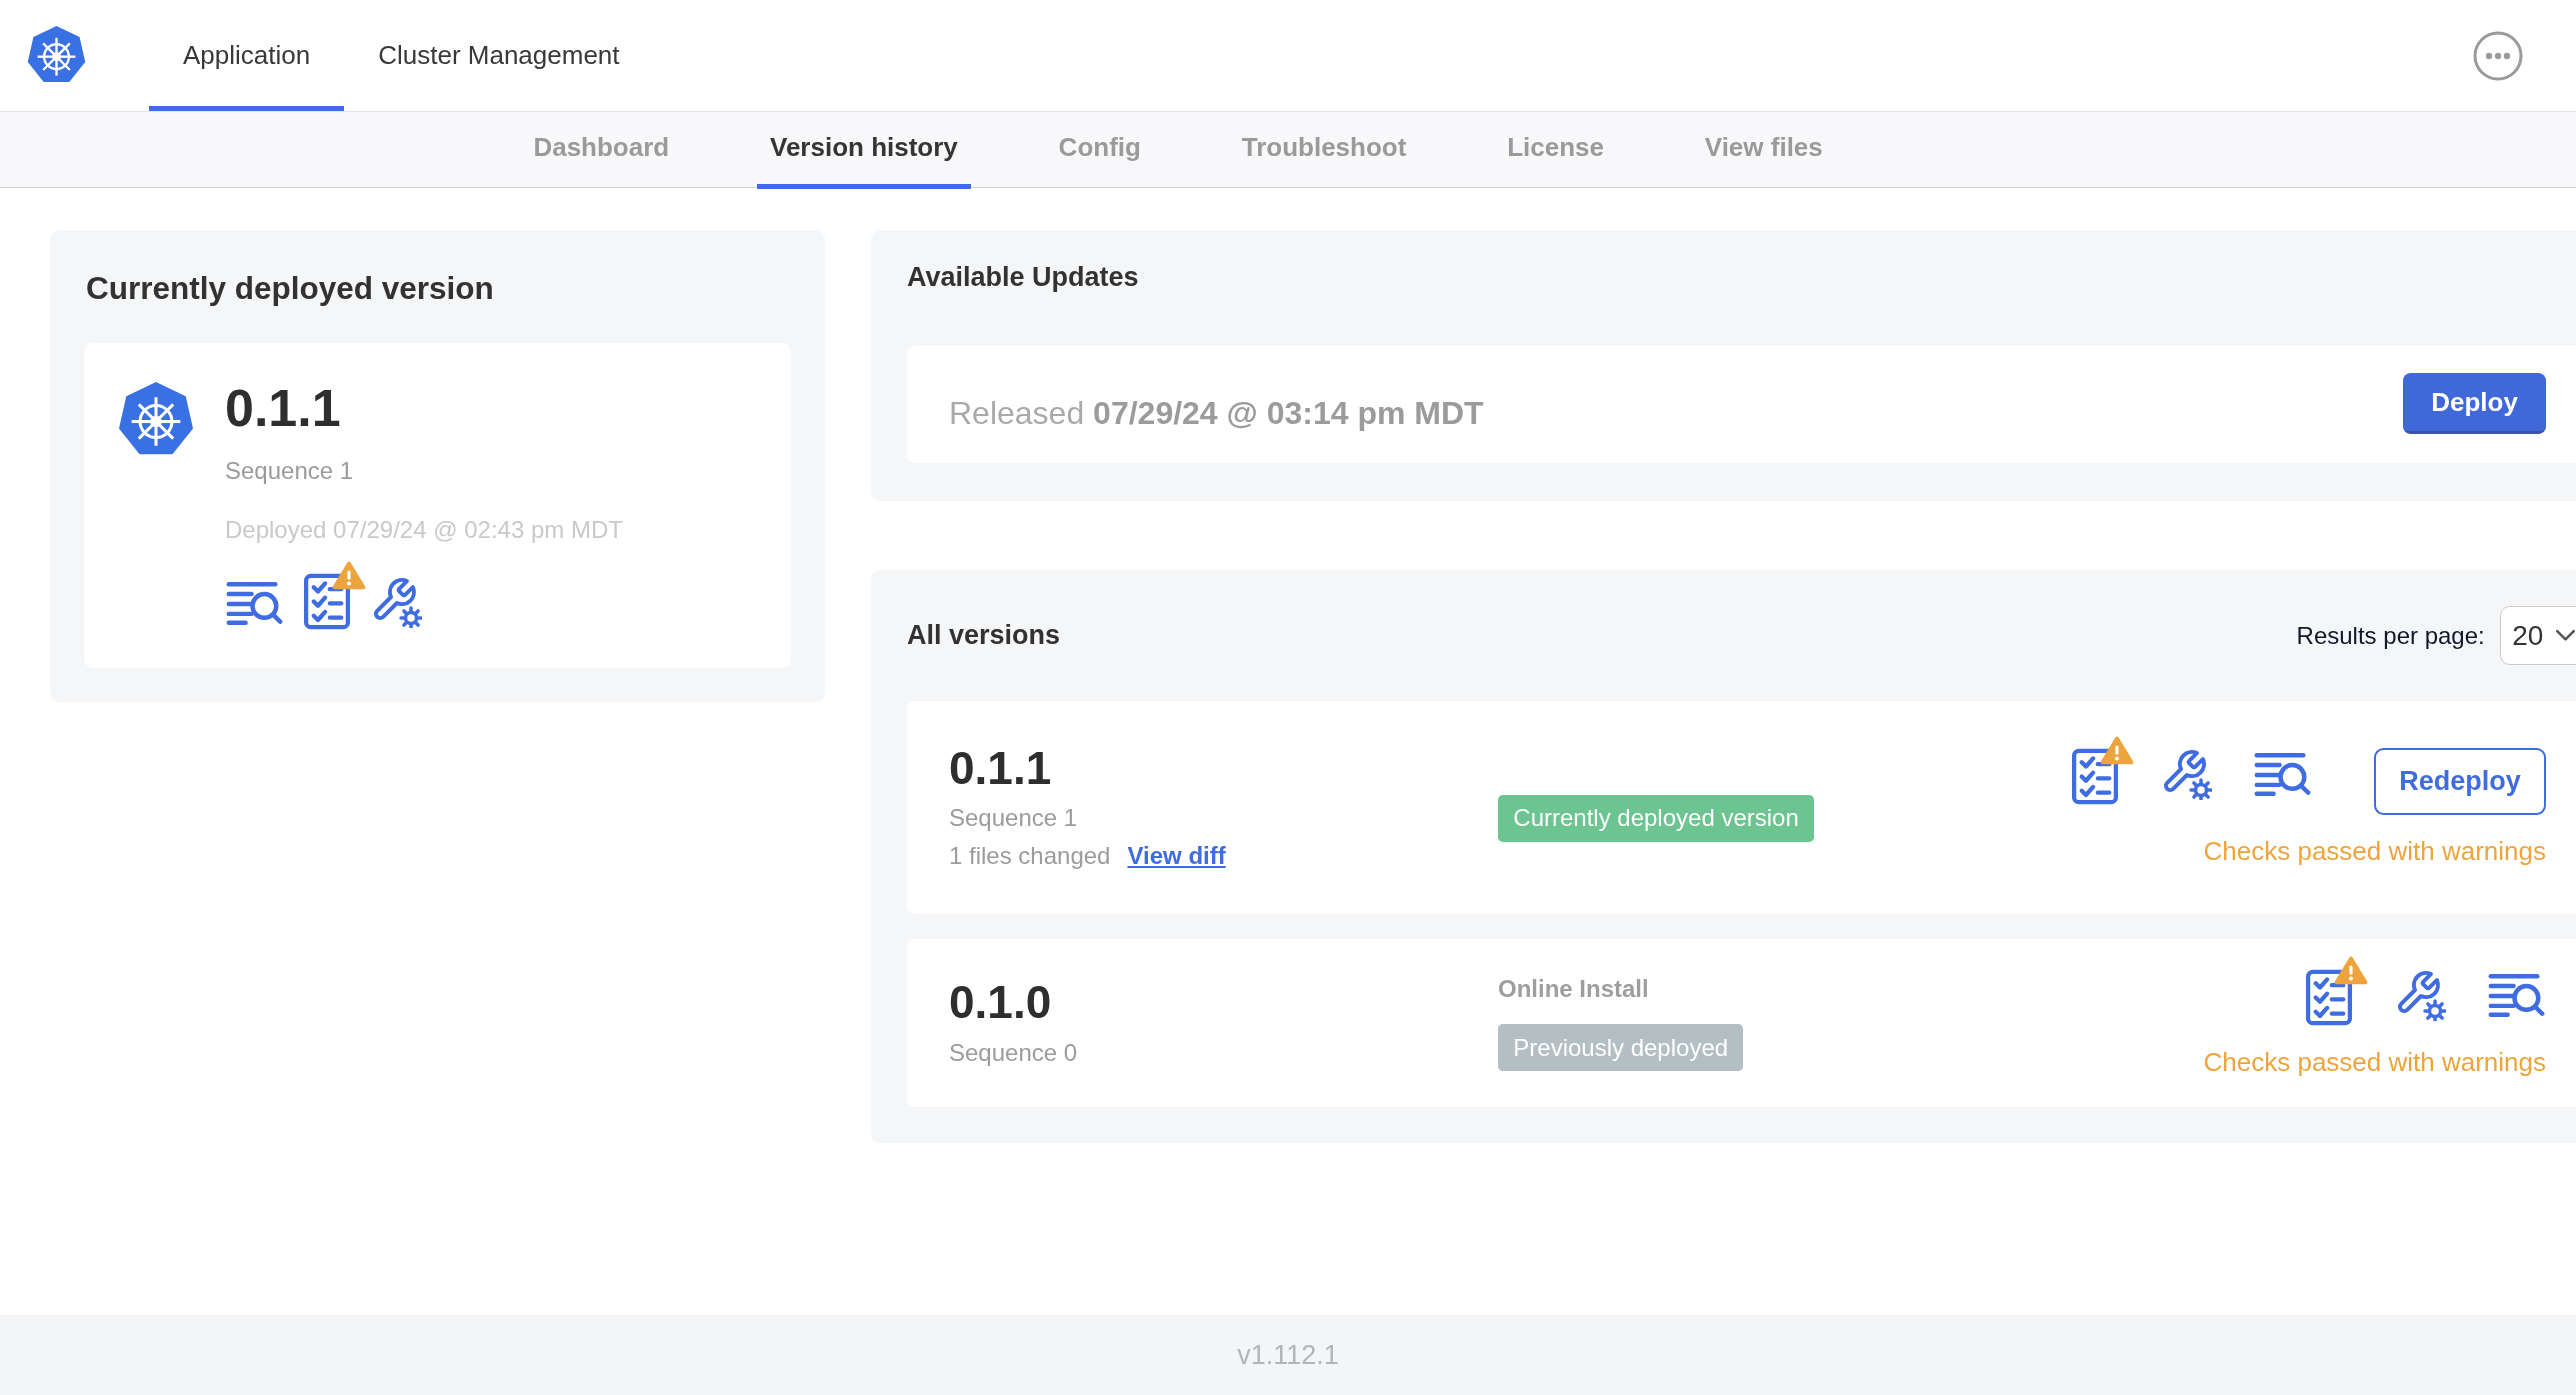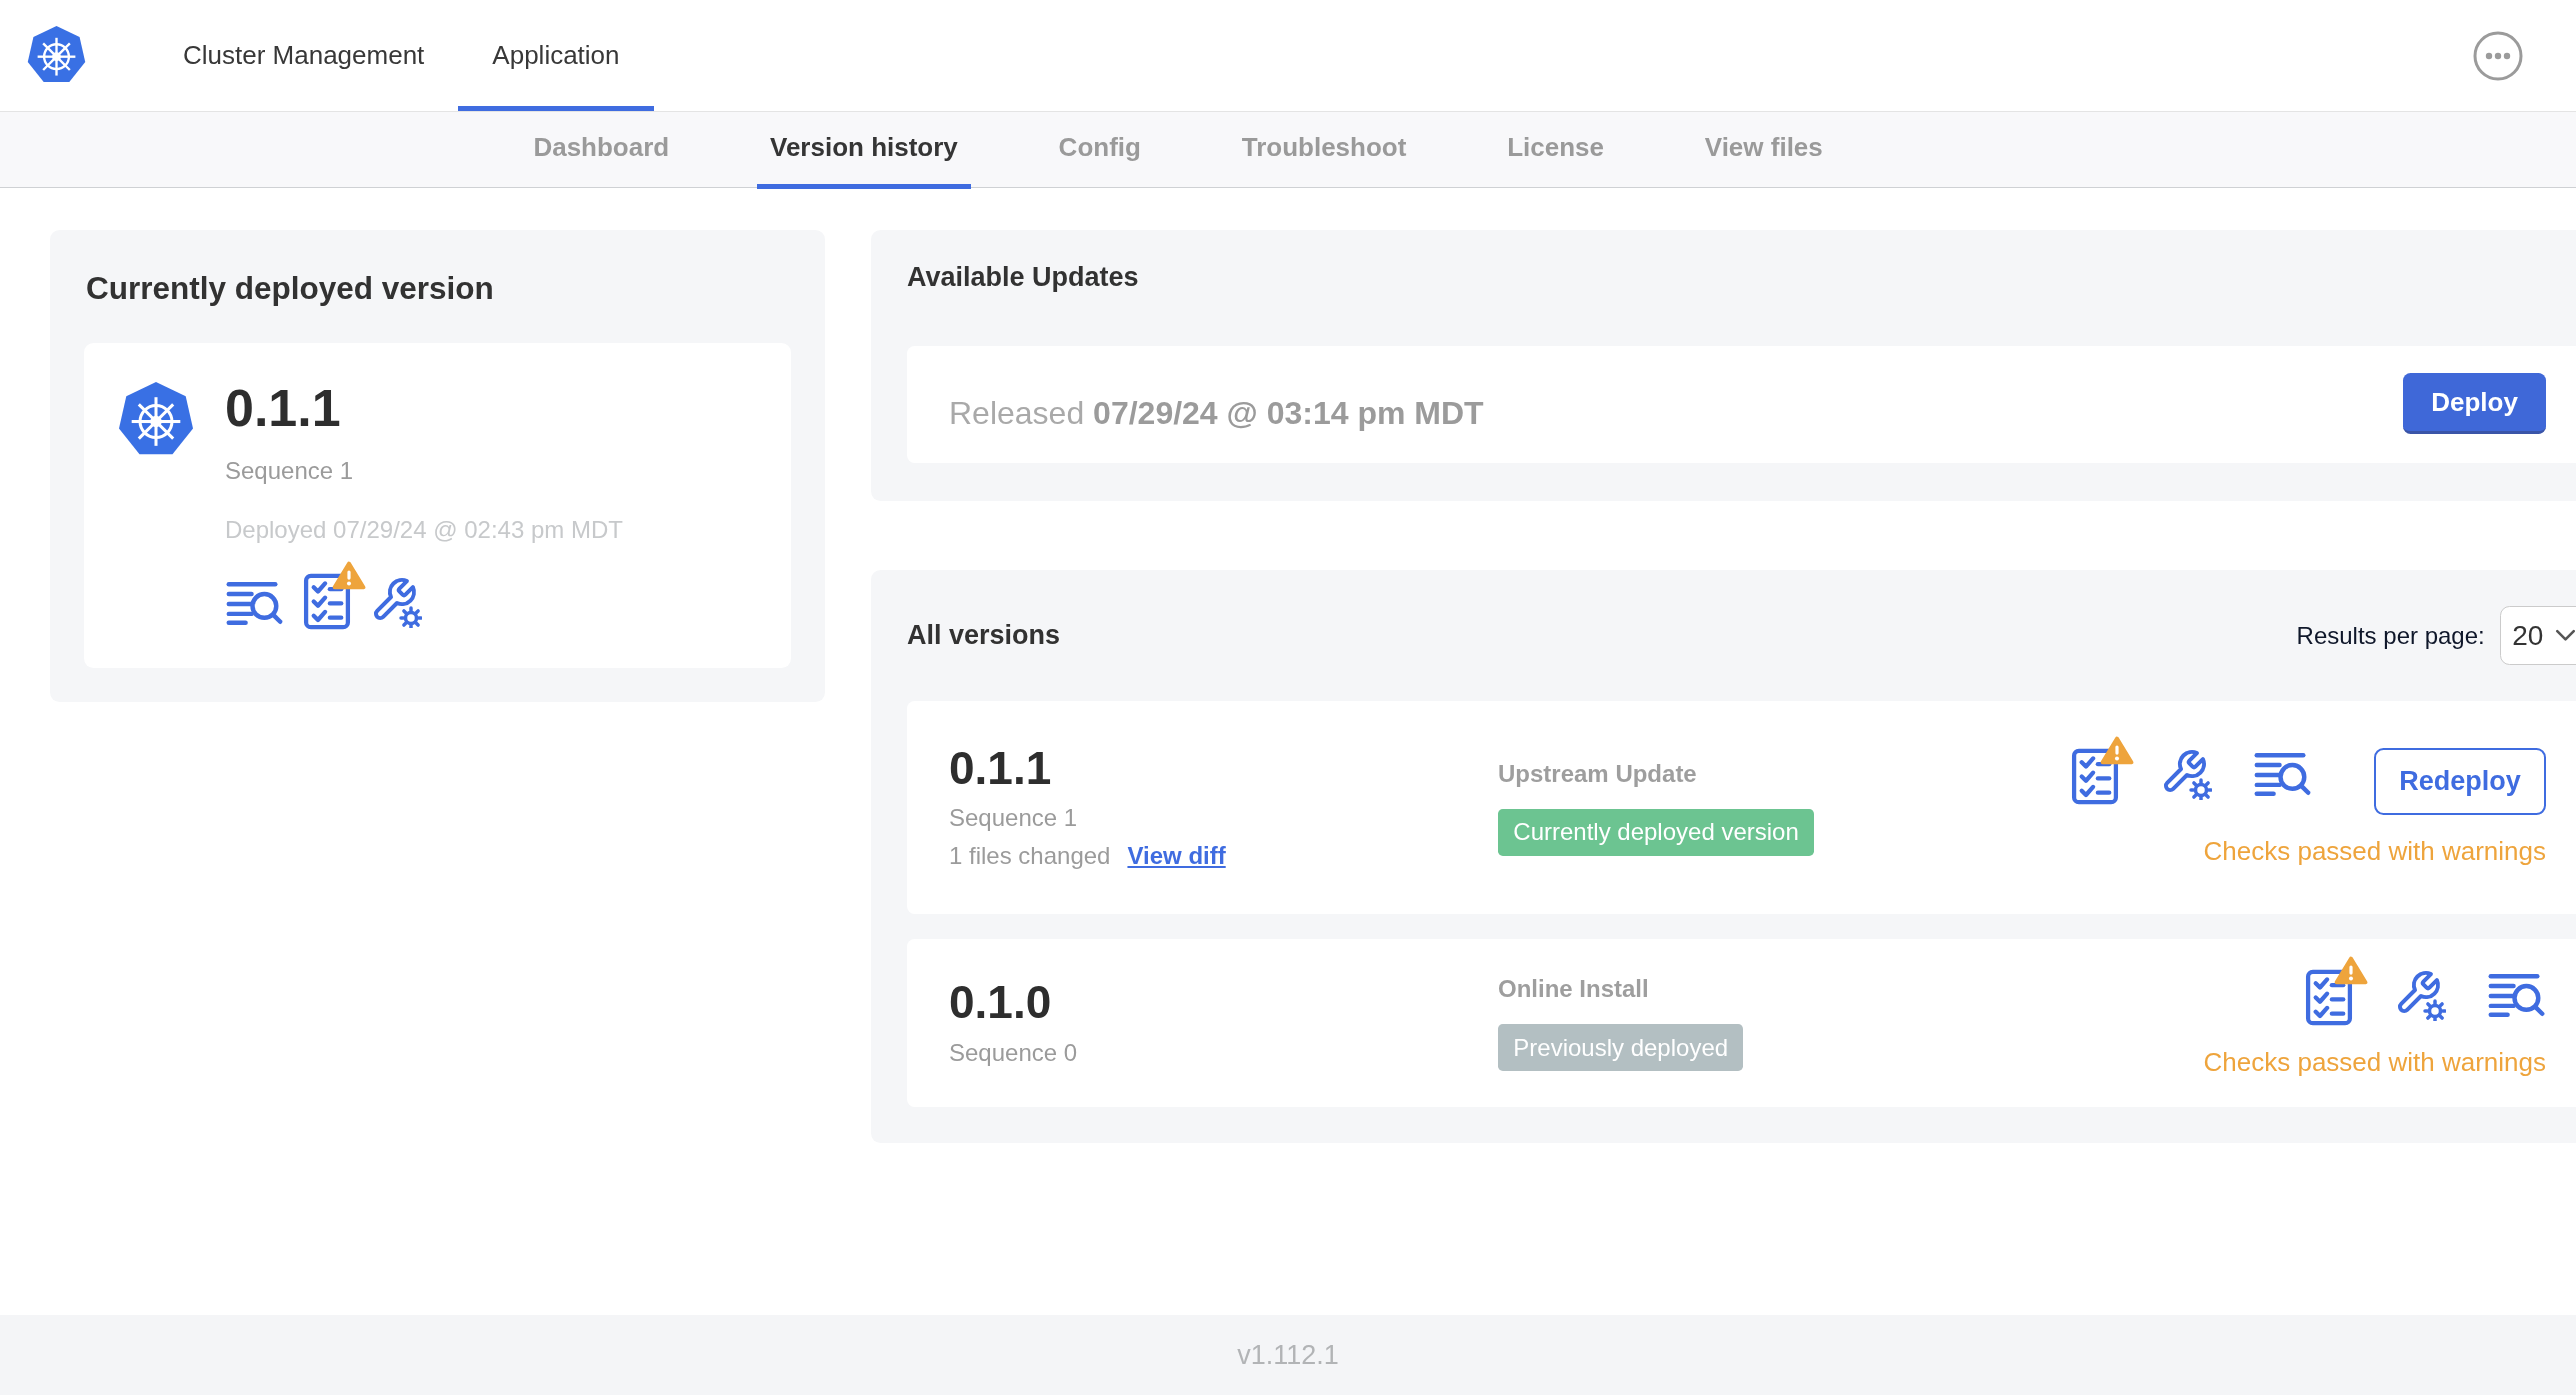--- a/index.html
+++ b/index.html
@@ -164,25 +164,25 @@
     </symbol>
   </defs>
 </svg>
 
 <div class="page">
 
   <header class="top-nav">
     <svg class="logo" viewBox="0 0 62 66" width="59" height="63">
         <use href="#sym-k8s"></use>
       </svg>
+    <div class="top-tab active">
+      <span>Application</span>
+    </div>
     <div class="top-tab">
       <span>Cluster Management</span>
-    </div>
-    <div class="top-tab active">
-      <span>Application</span>
     </div>
     <button class="overflow-btn">
       <svg viewBox="0 0 54 54" width="52" height="52">
           <use href="#sym-ellipsis"></use>
         </svg>
     </button>
   </header>
 
   <nav class="sub-nav">
     <div class="sub-tab">
@@ -273,21 +273,20 @@
         <div class="vrow first">
           <div class="v-left">
             <div class="v-ver">0.1.1</div>
             <div class="v-seq">Sequence 1</div>
             <div class="v-files">
               <span>1 files changed</span>
               <a class="view-diff">View diff</a>
             </div>
           </div>
           <div class="v-mid">
-            <div class="v-src">Upstream Update</div>
             <span class="badge badge-green">Currently deployed version</span>
           </div>
           <div class="v-right">
             <div class="v-actions">
               <button class="icon-btn warn-wrap">
                 <svg class="icn icn-pre" viewBox="0 0 50 60" width="48" height="57">
                     <use href="#sym-pre"></use>
                   </svg>
                 <svg class="warn-overlay" viewBox="0 0 36 32" width="34" height="31">
                     <use href="#sym-warn"></use>

